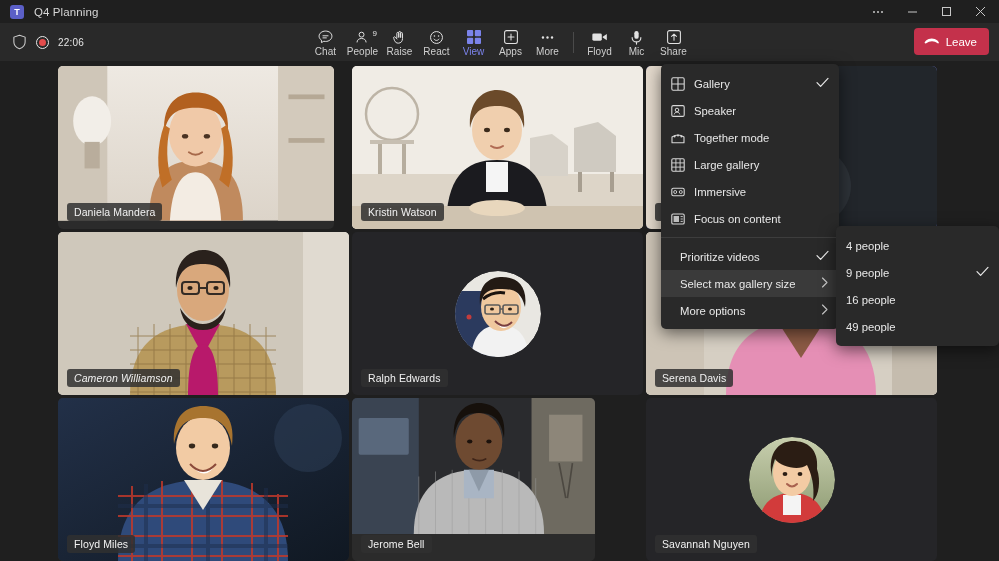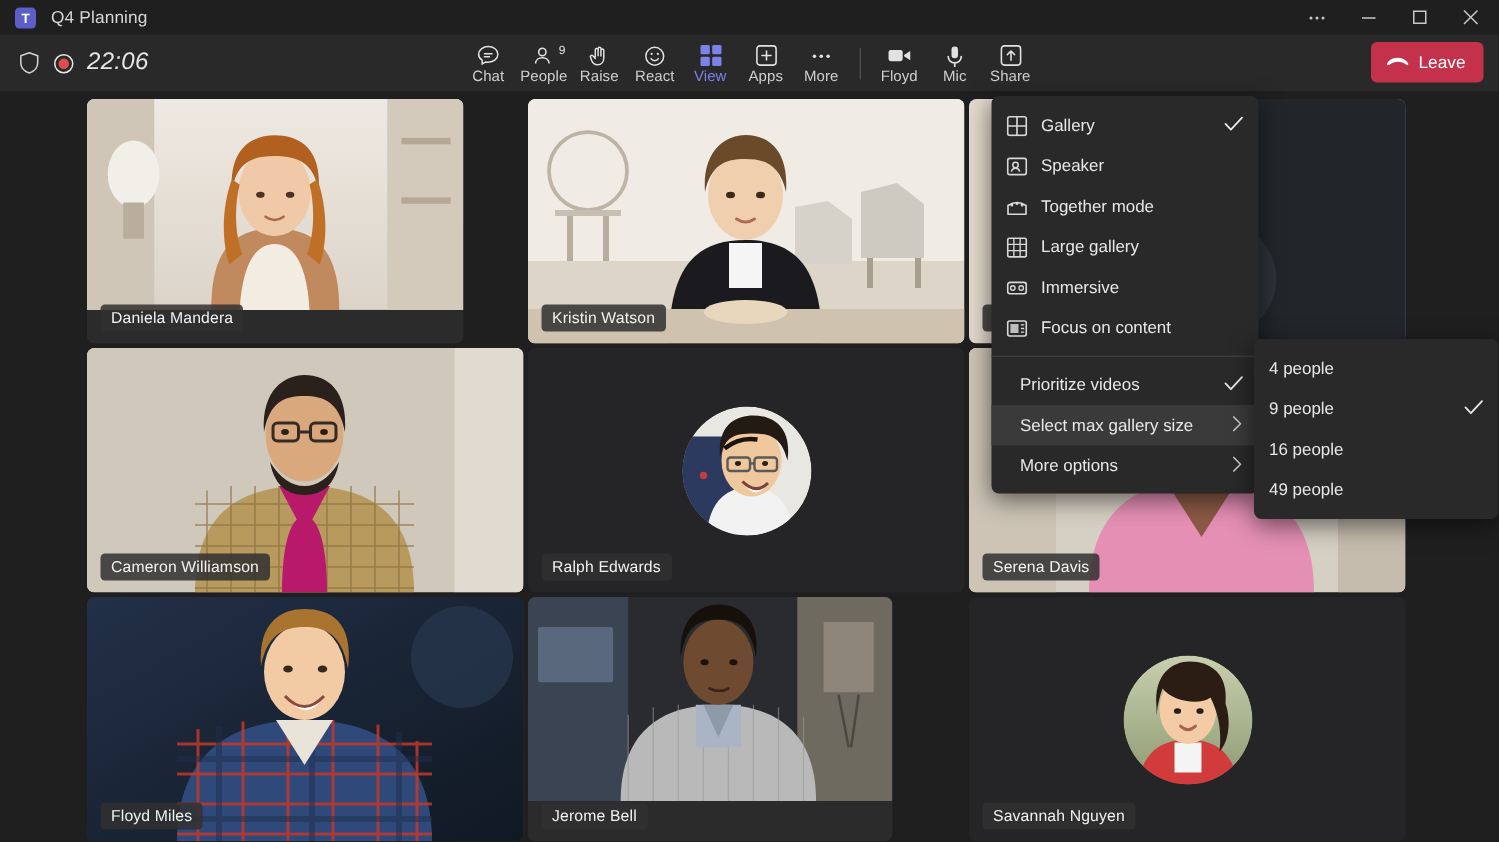--- a/index.html
+++ b/index.html
@@ -43,21 +43,21 @@
     background:#292929;
     display:flex; align-items:center;
   }
   .tl-left { display:flex; align-items:center; padding-left:12px; gap:9px; }
   .shield-ico { width:15px; height:16px; color:#d0d0d0; display:block; }
   .rec-dot {
     width:13px; height:13px; border-radius:50%;
     border:1.6px solid #e8e8e8; display:flex; align-items:center; justify-content:center;
   }
   .rec-dot i { width:7px; height:7px; border-radius:50%; background:#e34c4c; display:block; }
-  .timer { color:#e6e6e6; font-size:16px; letter-spacing:.2px;font-style:italic; }
+  .timer { color:#e6e6e6; font-size:10px; letter-spacing:.2px; }
 
   .tl-center {
     position:absolute; left:0; width:999px; display:flex; justify-content:center;
     align-items:center; gap:0px; pointer-events:none;
   }
   .tl-center > * { pointer-events:auto; }
 
   .tbtn {
     width:37px; height:36px;
     display:flex; flex-direction:column; align-items:center; justify-content:center;
@@ -284,21 +284,21 @@
   <div class="leave">
     <svg width="16" height="16" viewBox="0 0 18 18">
       <path d="M2.6 10.4c3.6-3.1 9.2-3.1 12.8 0 .8.7 1.6-.2 1.2-1-.3-.6-.8-1.3-1.5-2-3.4-3.2-9.4-3.2-12.8 0-.7.7-1.2 1.4-1.5 2-.4.8.5 1.7 1.3 1z" fill="#fff"></path>
     </svg>
     <span>Leave</span>
   </div>
 </div>
 
 <div class="stage">
 
-  <div class="tile" style="left:58px; top:5px; width:251px; height:163px;">
+  <div class="tile" style="left:58px; top:5px; width:276px; height:163px;">
     <svg class="vid" viewBox="0 0 291 163" preserveAspectRatio="xMidYMid slice">
       <defs>
         <linearGradient id="g1" x1="0" y1="0" x2="0" y2="1">
             <stop offset="0" stop-color="#eee9e2"></stop>
             <stop offset="1" stop-color="#dcd4c9"></stop>
           </linearGradient>
       </defs>
       <rect width="291" height="163" fill="url(#g1)"></rect>
       <rect x="0" y="0" width="52" height="163" fill="#cfc6b8"></rect>
       <ellipse cx="36" cy="58" rx="20" ry="26" fill="#f2eee8"></ellipse>
@@ -349,21 +349,21 @@
 
   <div class="tile speaking" style="left:646px; top:5px; width:291px; height:163px;">
     <svg class="vid" viewBox="0 0 291 163" preserveAspectRatio="xMidYMid slice">
       <rect width="291" height="163" fill="#22262b"></rect>
       <rect x="0" y="0" width="40" height="163" fill="#e3d9cc"></rect>
       <ellipse cx="150" cy="120" rx="55" ry="45" fill="#2d3238"></ellipse>
     </svg>
     <div class="nameplate">Wa</div>
   </div>
 
-  <div class="tile" style="left:58px; top:171px; width:291px; height:163px;">
+  <div class="tile" style="left:58px; top:171px; width:291px; height:163px;font-style:italic;">
     <svg class="vid" viewBox="0 0 291 163" preserveAspectRatio="xMidYMid slice">
       <rect width="291" height="163" fill="#d8d2c7"></rect>
       <rect x="0" y="0" width="291" height="163" fill="#cfc8bb"></rect>
       <rect x="245" y="0" width="46" height="163" fill="#e0dad0"></rect>
 
       <path d="M72 163 C72 112 100 92 145 92 C190 92 218 112 218 163 Z" fill="#b89a5e"></path>
       <g stroke="#8d7340" stroke-width="1" opacity=".75">
         <path d="M80 163 V95 M96 163 V92 M112 163 V92 M128 163 V92 M144 163 V92 M160 163 V92 M176 163 V92 M192 163 V92 M208 163 V95"></path>
         <path d="M72 104 H218 M72 118 H218 M72 132 H218 M72 146 H218 M72 160 H218"></path>
       </g>

